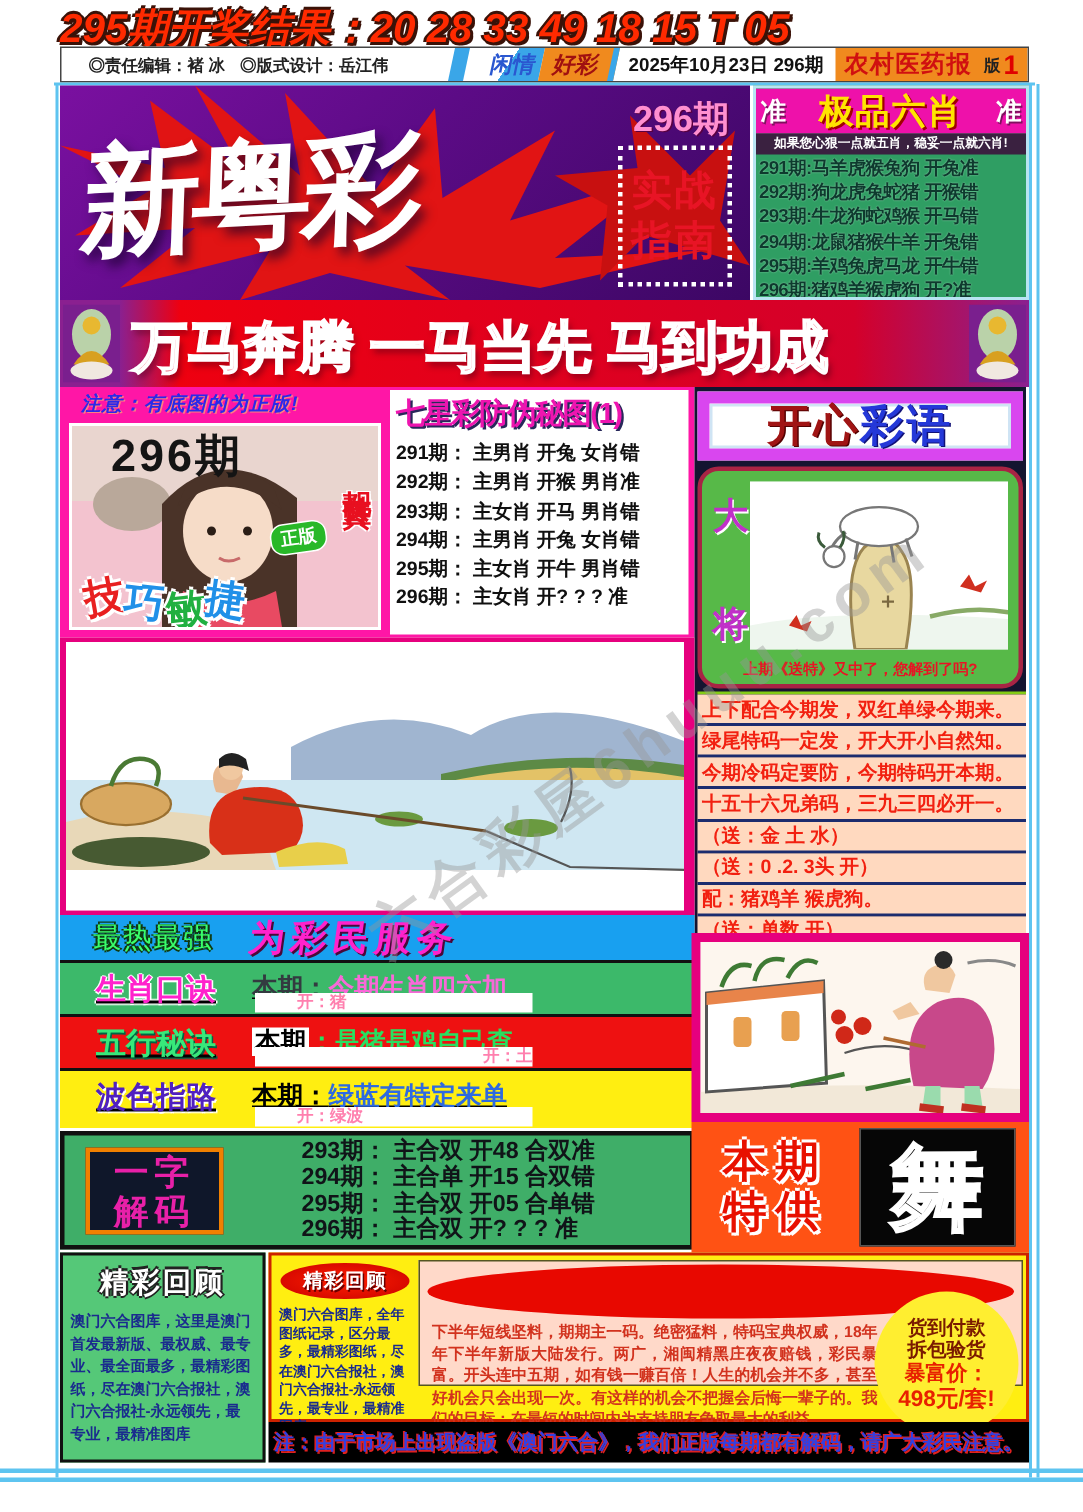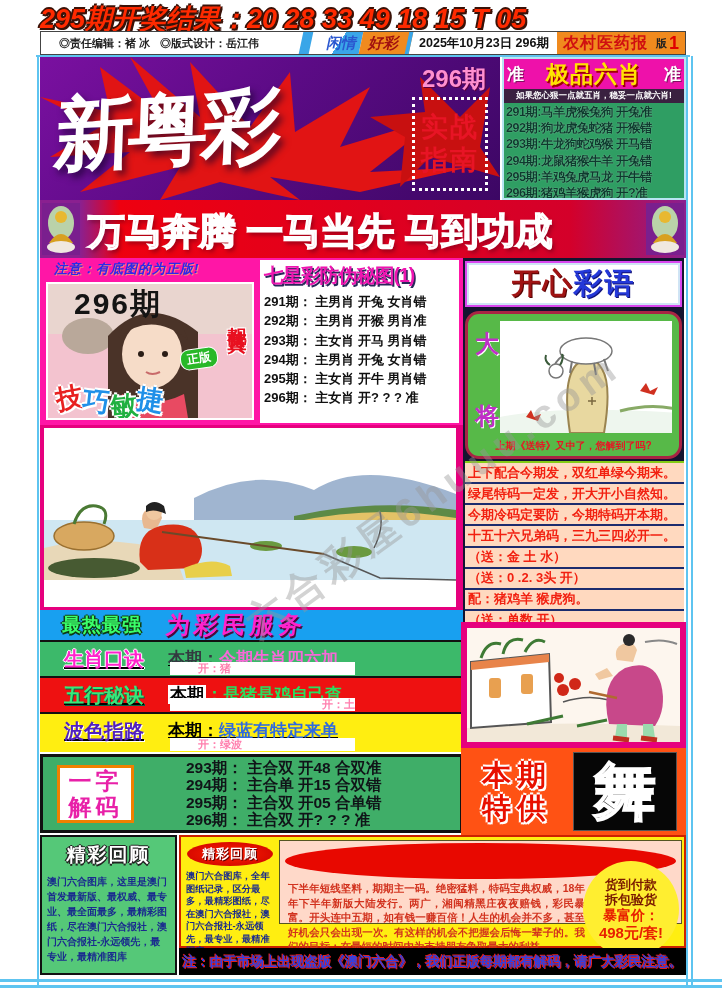--- a/index.html
+++ b/index.html
@@ -86,21 +86,21 @@
   .ph-skill span:nth-child(3){ color:#20b040; transform:rotate(-6deg) translateY(8px); }
   .ph-skill span:nth-child(4){ color:#2090e8; transform:rotate(8deg) translateY(2px); }
 
   .qixing { position:absolute; left:220px; top:2px; width:199px; height:163px; background:#fff; padding:1px 4px; }
   .qx-title { font-size:19.5px; font-weight:900; color:#ee15b0; white-space:nowrap; letter-spacing:-1px;
     text-shadow:1.5px 1.5px 0 #28285a; margin:1px 0 3px 0; }
   .qx-body .row { font-size:13px; font-weight:800; color:#101010; line-height:19.3px; white-space:nowrap; }
 
   
   .kx-bg { left:463px; top:258px; width:221px; height:374px; background:#141430; }
-  .kx-title { left:465px; top:261px; width:217px; height:46px; background:#fff; border:2px solid #d946ef;
+  .kx-title { left:465px; top:261px; width:217px; height:46px; background:#fff; border:8px solid #d946ef;
     box-shadow:0 0 0 2px #cfe4f4 inset; display:flex; align-items:center; justify-content:center; }
   .kx-title .p1 { font-size:29px; font-weight:900; color:#a01414; letter-spacing:2px; text-shadow:1px 1px 0 #500; }
   .kx-title .p2 { font-size:29px; font-weight:900; color:#2438d8; letter-spacing:2px; text-shadow:1px 1px 0 #117; }
   .kx-cartoon { left:465px; top:311px; width:217px; height:148px; background:#57b948; border:3px solid #a82444;
     border-radius:14px; overflow:hidden; }
   .kx-pic { position:absolute; left:32px; top:7px; right:7px; height:112px; background:#fff; overflow:hidden; }
   .kx-vert { position:absolute; left:7px; font-size:24px; font-weight:900; color:#c030c8; text-shadow:1px 1px 0 #fff; }
   .kx-caption { position:absolute; left:0; right:0; bottom:3px; text-align:center; font-size:10px;
     font-weight:900; color:#e81424; white-space:nowrap; }
   .kx-lines { left:465px; top:461px; width:219px; height:171px; display:flex; flex-direction:column;
@@ -108,21 +108,21 @@
   .kx-lines .ln { flex:1; background:#ffd9bf; border-bottom:2px solid #1c2c6e; font-size:13px; font-weight:800;
     color:#f22010; display:flex; align-items:center; padding-left:3px; white-space:nowrap; overflow:hidden; }
 
   
   .paintband { left:40px; top:425px; width:423px; height:185px; background:#e6007e; }
   .painting { position:absolute; left:4px; top:3px; width:412px; height:179px; background:#fff; overflow:hidden; }
 
   
   .servicebar { left:40px; top:610px; width:423px; height:30px; background:#18a0f0; display:flex;
     align-items:center; overflow:hidden; }
-  .sv-left { font-size:19px; font-weight:700; color:#3aff6a; margin-left:22px; letter-spacing:1px;
+  .sv-left { font-size:19px; font-weight:400; color:#3aff6a; margin-left:22px; letter-spacing:1px;
     text-shadow:-1.5px 0 0 #103a10,1.5px 0 0 #103a10,0 -1.5px 0 #103a10,0 1.5px 0 #103a10; }
   .sv-right { font-size:24px; font-weight:900; color:#ff22cc; margin-left:24px; letter-spacing:4px;
     transform:skewX(-8deg); text-shadow:1.5px 1.5px 0 #4a0838; }
   .tiprow { left:40px; width:423px; height:36px; display:flex; align-items:flex-start; overflow:visible;
     border-top:2px solid #111;text-decoration:underline; }
   .tiprow .label { font-size:20px; font-weight:900; width:128px; text-align:center; margin-top:4px; white-space:nowrap; }
   .tiprow .content { font-size:17px; font-weight:900; margin-top:5px; white-space:nowrap; }
   .tiprow .strip { position:absolute; left:130px; bottom:1px; width:185px; height:13px; background:#fff;
     font-size:11px; font-weight:900; line-height:13px; padding-left:28px; }
   .tip-green { top:640px; background:#3cb96a; }
@@ -137,21 +137,21 @@
   .tip-red .strip { color:#ff7fae;text-align:right; }
   .tip-yellow { top:712px; background:#ffee11; height:40px; }
   .tip-yellow .label { color:#5020c0; text-shadow:1px 1px 0 #fff; }
   .tip-yellow .prefix { color:#000; }
   .tip-yellow .txt { color:#2e6ae0; }
   .tip-yellow .strip { color:#ff7fae; }
 
   
   .yizi { left:40px; top:754px; width:423px; height:79px; background:#3fae68; border:3px solid #111;
     display:flex; align-items:center; overflow:hidden; }
-  .yz-label { width:77px; height:58px; background:#ffffff; border:3px solid #f08000; margin-left:14px;
+  .yz-label { width:92px; height:58px; background:#0f172a; border:3px solid #f08000; margin-left:14px;
     display:flex; flex-direction:column; align-items:center; justify-content:center; }
   .yz-label div { font-size:23px; font-weight:900; color:#e820a8; line-height:26px; letter-spacing:4px; }
   .yz-entries { margin-left:52px; }
   .yz-entries .row { font-size:15.5px; font-weight:800; color:#101418; line-height:17.5px; white-space:nowrap; }
 
   
   .rightpic { left:461px; top:622px; width:225px; height:126px; background:#e6007e; }
   .rp-inner { position:absolute; left:6px; top:6px; right:6px; bottom:6px; background:#fff; overflow:hidden; }
   .tegong { left:461px; top:748px; width:225px; height:87px; background:#ff5214; display:flex;
     align-items:center; overflow:hidden; }

